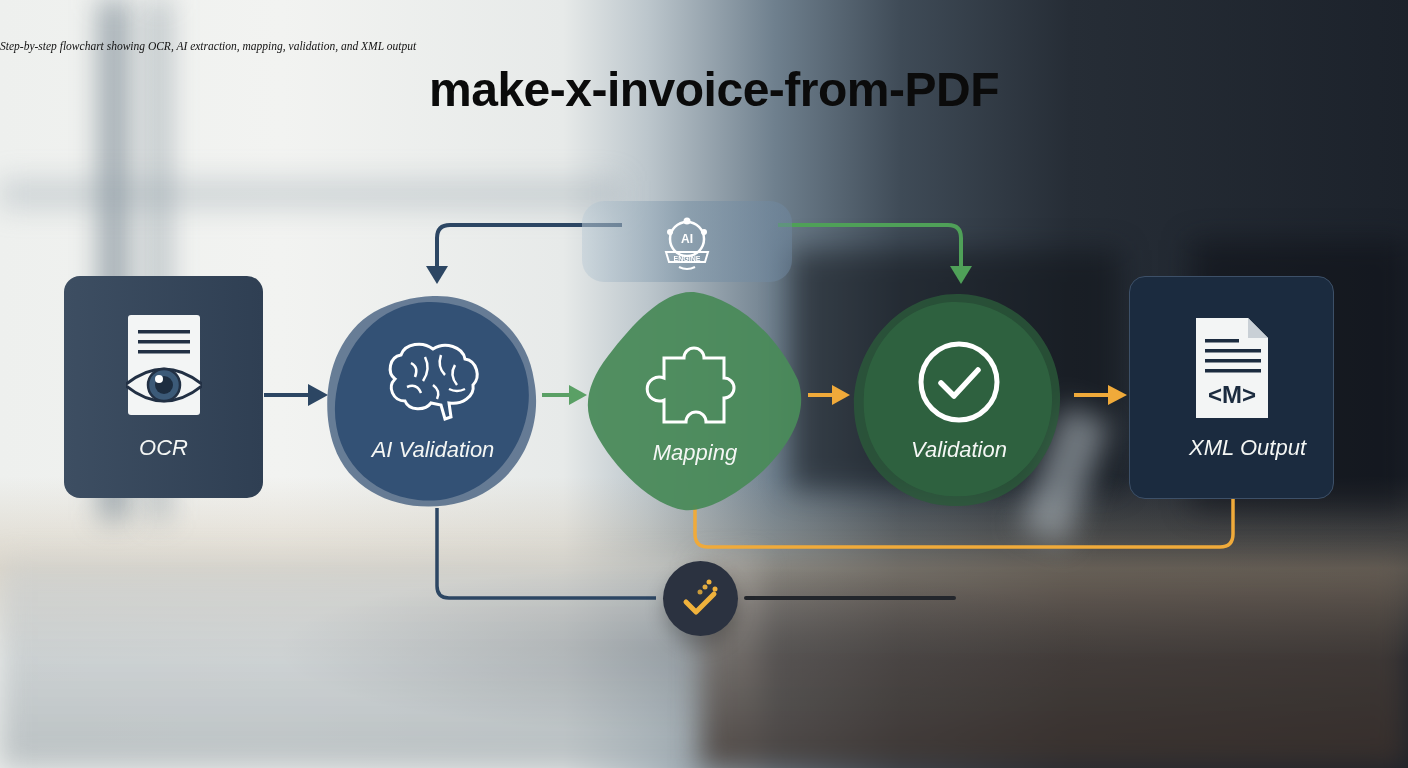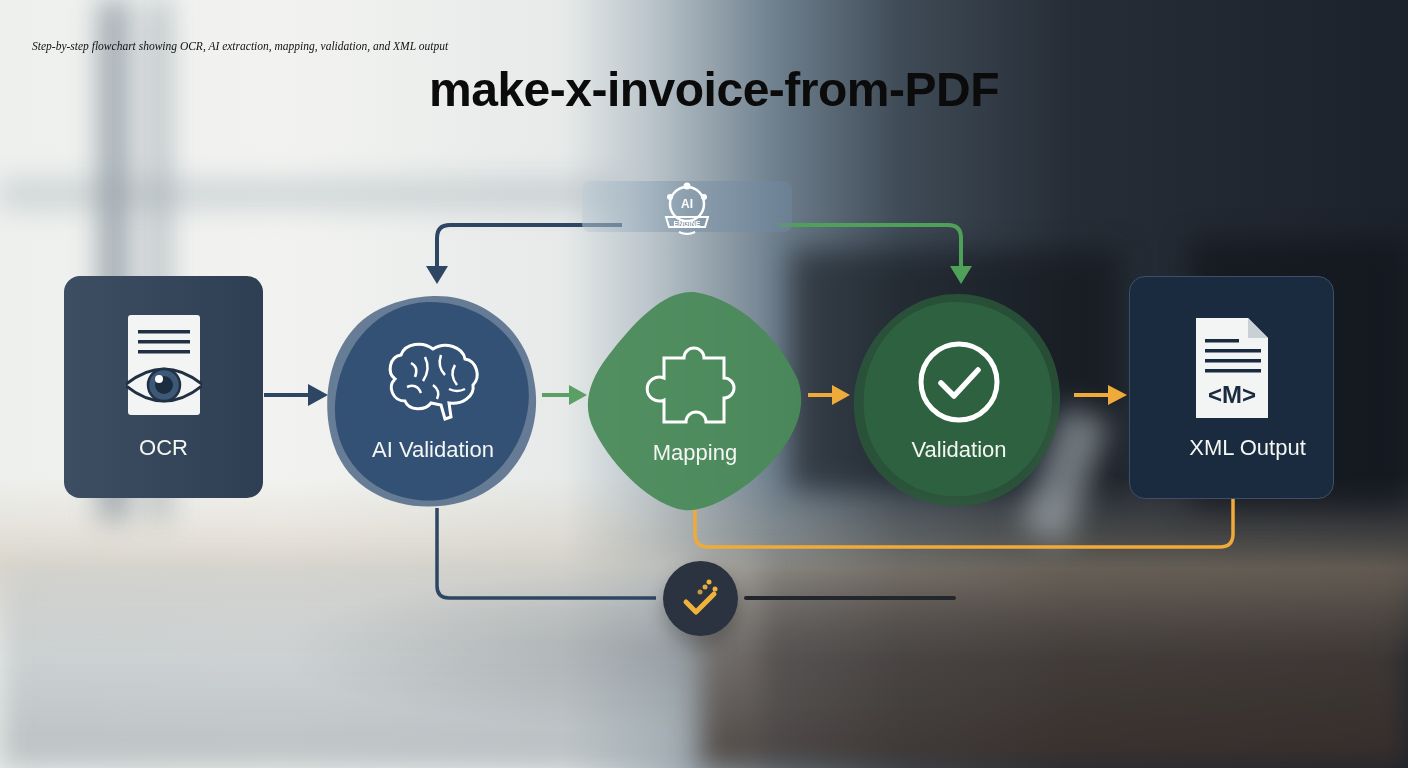--- a/index.html
+++ b/index.html
@@ -18,40 +18,40 @@
   .bg-bar-h1 { left: 0; top: 180px; width: 620px; height: 28px; background: rgba(140,155,165,0.35); }
   .bg-floor-l { left: 0; top: 560px; width: 760px; height: 208px; background: linear-gradient(180deg, rgba(200,205,208,0.5), rgba(150,160,165,0.6)); }
   .bg-floor-r { left: 700px; top: 560px; width: 708px; height: 208px; background: linear-gradient(180deg, rgba(140,120,100,0.35), rgba(60,48,42,0.8)); }
   .bg-dark-rect { left: 790px; top: 250px; width: 330px; height: 240px; background: rgba(15,18,24,0.55); }
   .bg-dark-rect2 { left: 1190px; top: 240px; width: 218px; height: 270px; background: rgba(12,14,20,0.5); }
   .bg-light-streak { left: 1040px; top: 410px; width: 50px; height: 130px; background: rgba(200,210,215,0.5); transform: rotate(20deg); }
 
   .caption {
     position: absolute; left: 0; top: 40px; width: 470px;
     font-family: "Liberation Serif", "DejaVu Serif", serif; font-style: italic;
-    font-size: 11.5px; line-height: 13px; color: #111; padding-left: 32px;
+    font-size: 11.5px; line-height: 13px; color: #111;
   }
   .title {
     position: absolute; left: 0; width: 1428px; top: 62px; text-align: center;
     font-family: "Liberation Sans", sans-serif; font-weight: bold;
     font-size: 48px; letter-spacing: -0.5px; color: #0b0b0b;
   }
   svg.lines { position: absolute; left: 0; top: 0; width: 1408px; height: 768px; }
 
   .ai-hub {
-    position: absolute; left: 582px; top: 181px; width: 210px; height: 51px;
-    border-radius: 8px;
+    position: absolute; left: 582px; top: 201px; width: 210px; height: 81px;
+    border-radius: 22px;
     background: linear-gradient(90deg, rgba(190,205,215,0.55), rgba(120,145,165,0.55) 50%, rgba(110,135,160,0.5));
     display: flex; align-items: center; justify-content: center;
   }
   .node {
     position: absolute; display: flex; flex-direction: column; align-items: center; justify-content: center;
     color: #f4f6f4; font-size: 22px;
   }
-  .node .label { margin-top: 12px; }
+  .node .label { margin-top: 12px; font-style: italic; }
   .node-ocr {
     left: 64px; top: 276px; width: 199px; height: 222px; border-radius: 16px;
     background: linear-gradient(90deg, #3d4e62, #2f3f53);
   }
   .node-ocr .label { margin-top: 18px; }
   .node-xml {
     left: 1129px; top: 276px; width: 203px; height: 221px; border-radius: 16px;
     background: #1b2b3f; border: 1px solid #3d5068;
   }
   .node-xml .label { margin-top: 14px; margin-left: 32px; }

